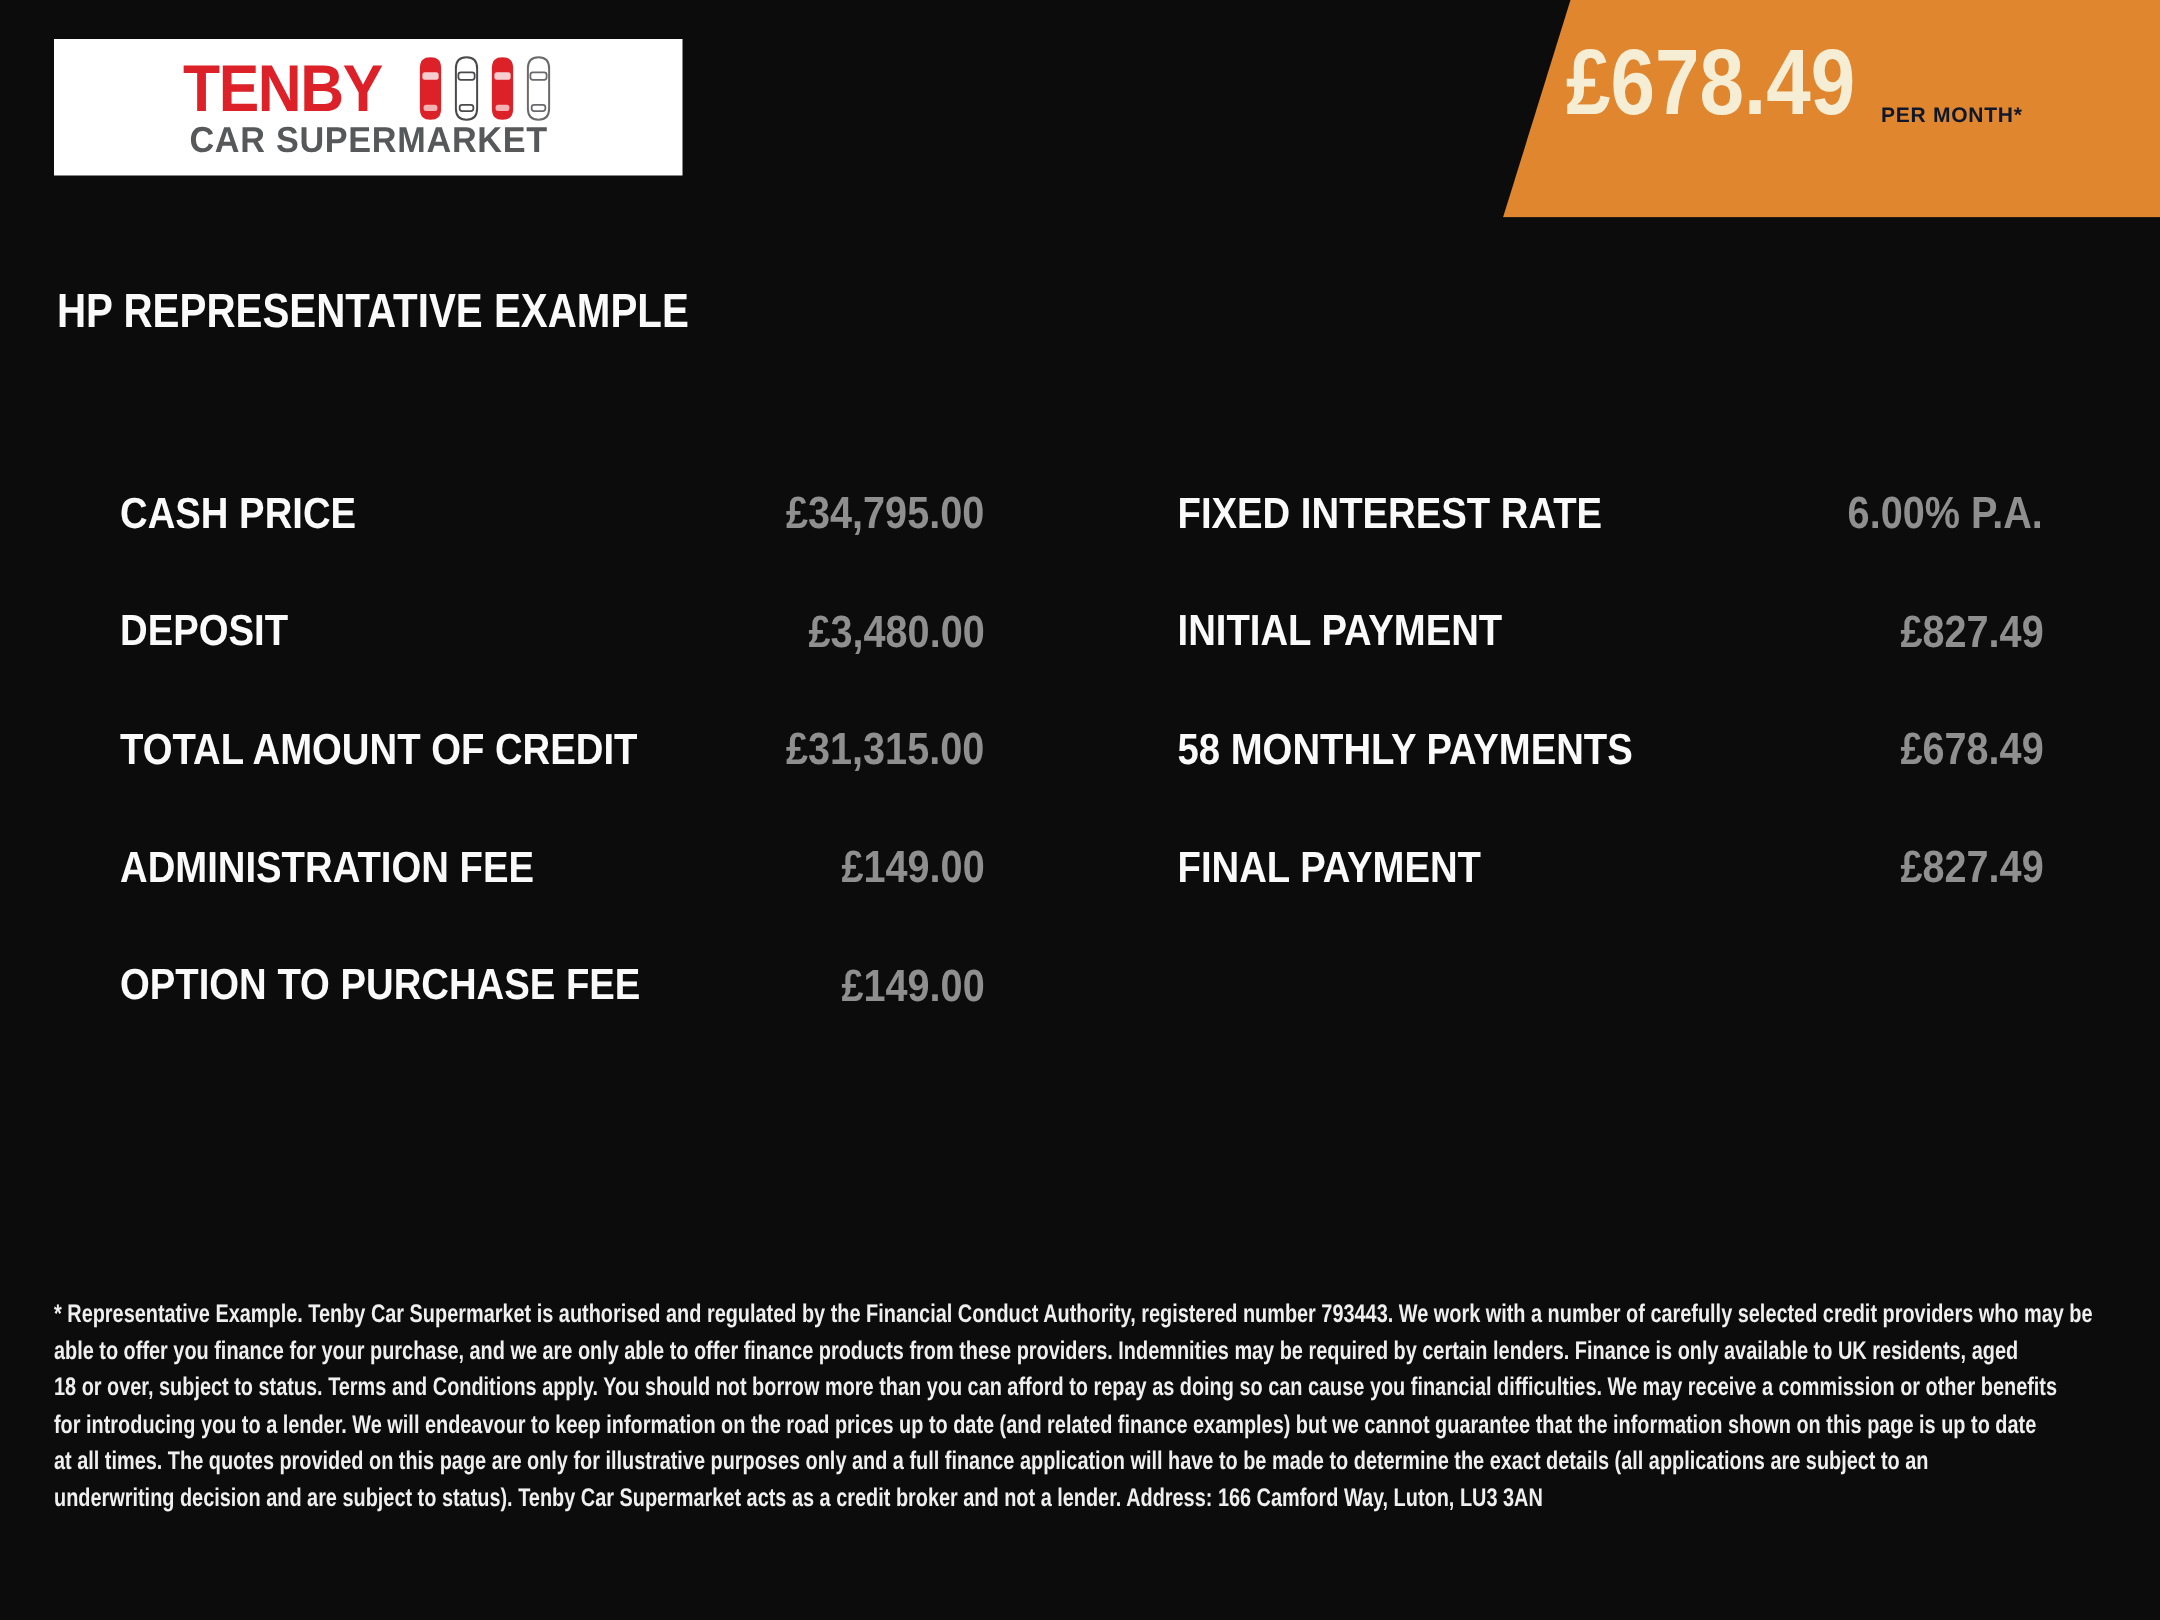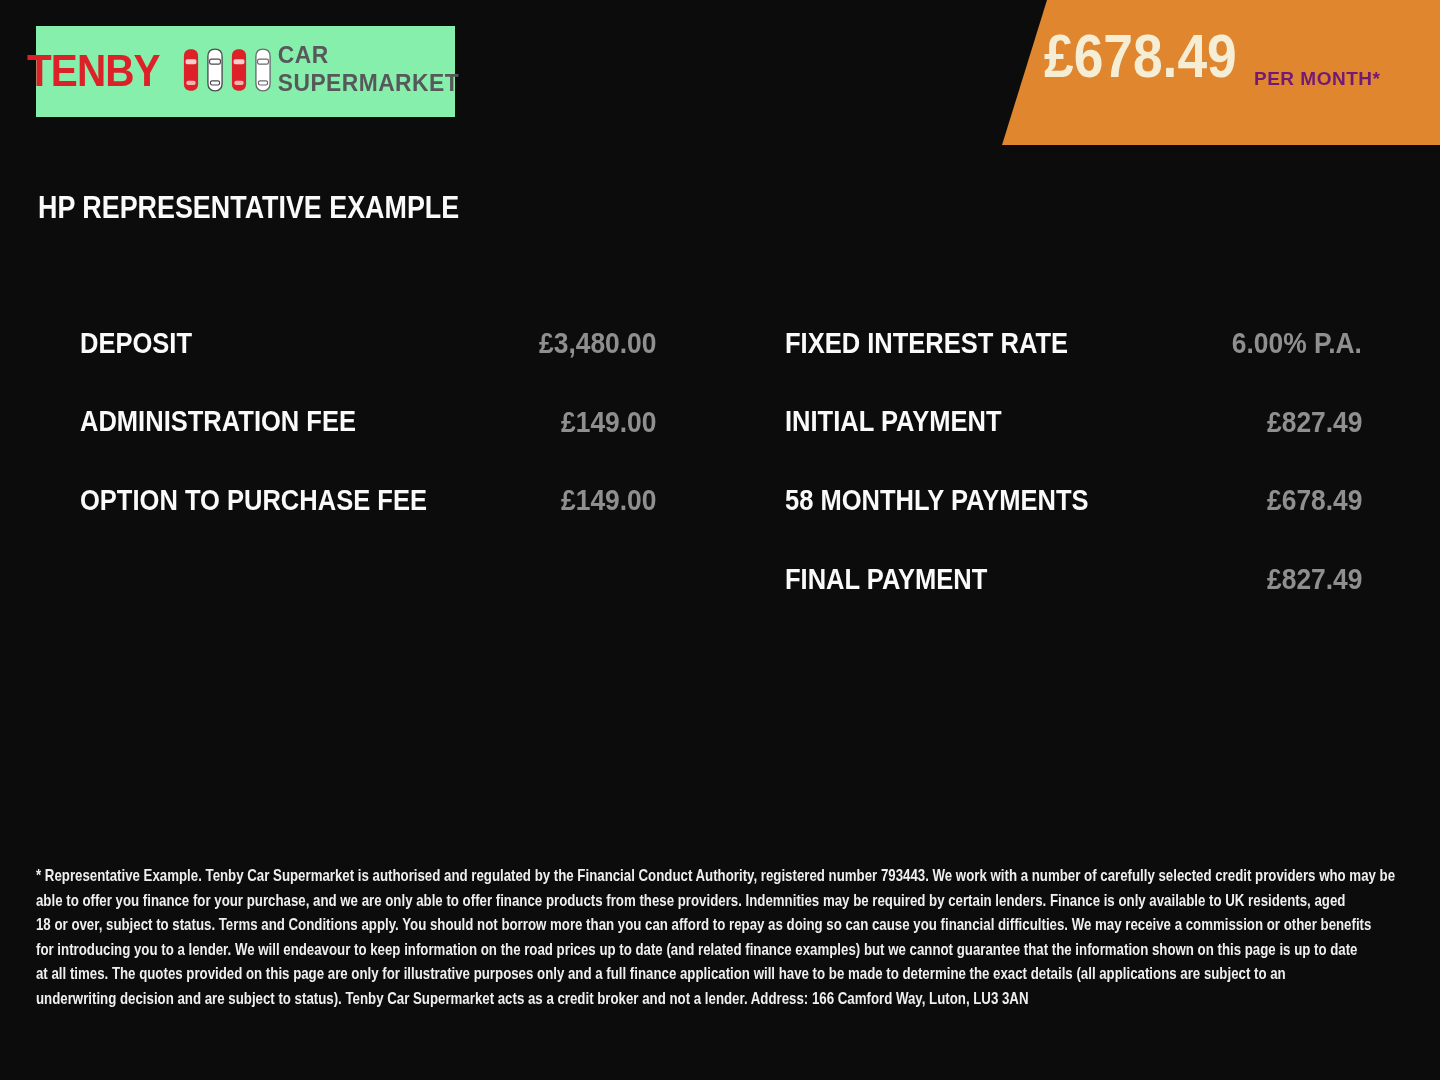--- a/index.html
+++ b/index.html
@@ -5,21 +5,21 @@
   html,body { margin:0; padding:0; background:#000; }
   .page {
     position:relative; width:1440px; height:1080px;
     background:#0C0C0C; overflow:hidden;
     font-family:"Liberation Sans", sans-serif;
   }
 
   
   .logo-box {
     position:absolute; left:36px; top:26px; width:419px; height:91px;
-    background:#86efac; display:flex; flex-direction:row;
+    background:#ffffff; display:flex; flex-direction:column;
     align-items:center; justify-content:center;
   }
   .logo-row1 { display:flex; align-items:flex-start; gap:10px; height:50px; }
   .brand-top {
     color:#DC2228; font-size:44px; font-weight:700; line-height:48px;
     display:inline-block; transform:scaleX(0.92); transform-origin:0 50%;
     letter-spacing:-1px;
   }
   .car-icons { display:flex; gap:4px; margin-bottom:-10px; }
   .car-icons svg { display:block; }
@@ -34,21 +34,21 @@
     background:#E0862F;
     clip-path:polygon(45px 0, 100% 0, 100% 100%, 0 100%);
   }
   .banner-amount {
     position:absolute; left:42px; top:24px;
     color:#F6EDD5; font-size:62px; font-weight:700; line-height:64px;
     display:inline-block; transform:scaleX(0.86); transform-origin:0 0;
   }
   .banner-period {
     position:absolute; left:252px; top:68px;
-    color:#701a75; font-size:19px; font-weight:700; letter-spacing:0.5px;
+    color:#0f172a; font-size:14px; font-weight:700; letter-spacing:0.5px;
   }
 
   
   .heading {
     position:absolute; left:38px; top:190px;
     color:#FAFAFA; font-size:32px; font-weight:700; line-height:34px;
     display:inline-block; transform:scaleX(0.84); transform-origin:0 0;
     white-space:nowrap;
   }
 
@@ -113,22 +113,30 @@
 
   <div class="banner">
     <span class="banner-amount">£678.49</span>
     <span class="banner-period">PER MONTH*</span>
   </div>
 
   <div class="heading">HP REPRESENTATIVE EXAMPLE</div>
 
   <div class="fin-col left" id="fin-left">
       <div class="frow">
+        <span class="flabel">CASH PRICE</span>
+        <span class="fvalue">£34,795.00</span>
+      </div>
+      <div class="frow">
         <span class="flabel">DEPOSIT</span>
         <span class="fvalue">£3,480.00</span>
+      </div>
+      <div class="frow">
+        <span class="flabel">TOTAL AMOUNT OF CREDIT</span>
+        <span class="fvalue">£31,315.00</span>
       </div>
       <div class="frow">
         <span class="flabel">ADMINISTRATION FEE</span>
         <span class="fvalue">£149.00</span>
       </div>
       <div class="frow">
         <span class="flabel">OPTION TO PURCHASE FEE</span>
         <span class="fvalue">£149.00</span>
       </div>
     </div>

